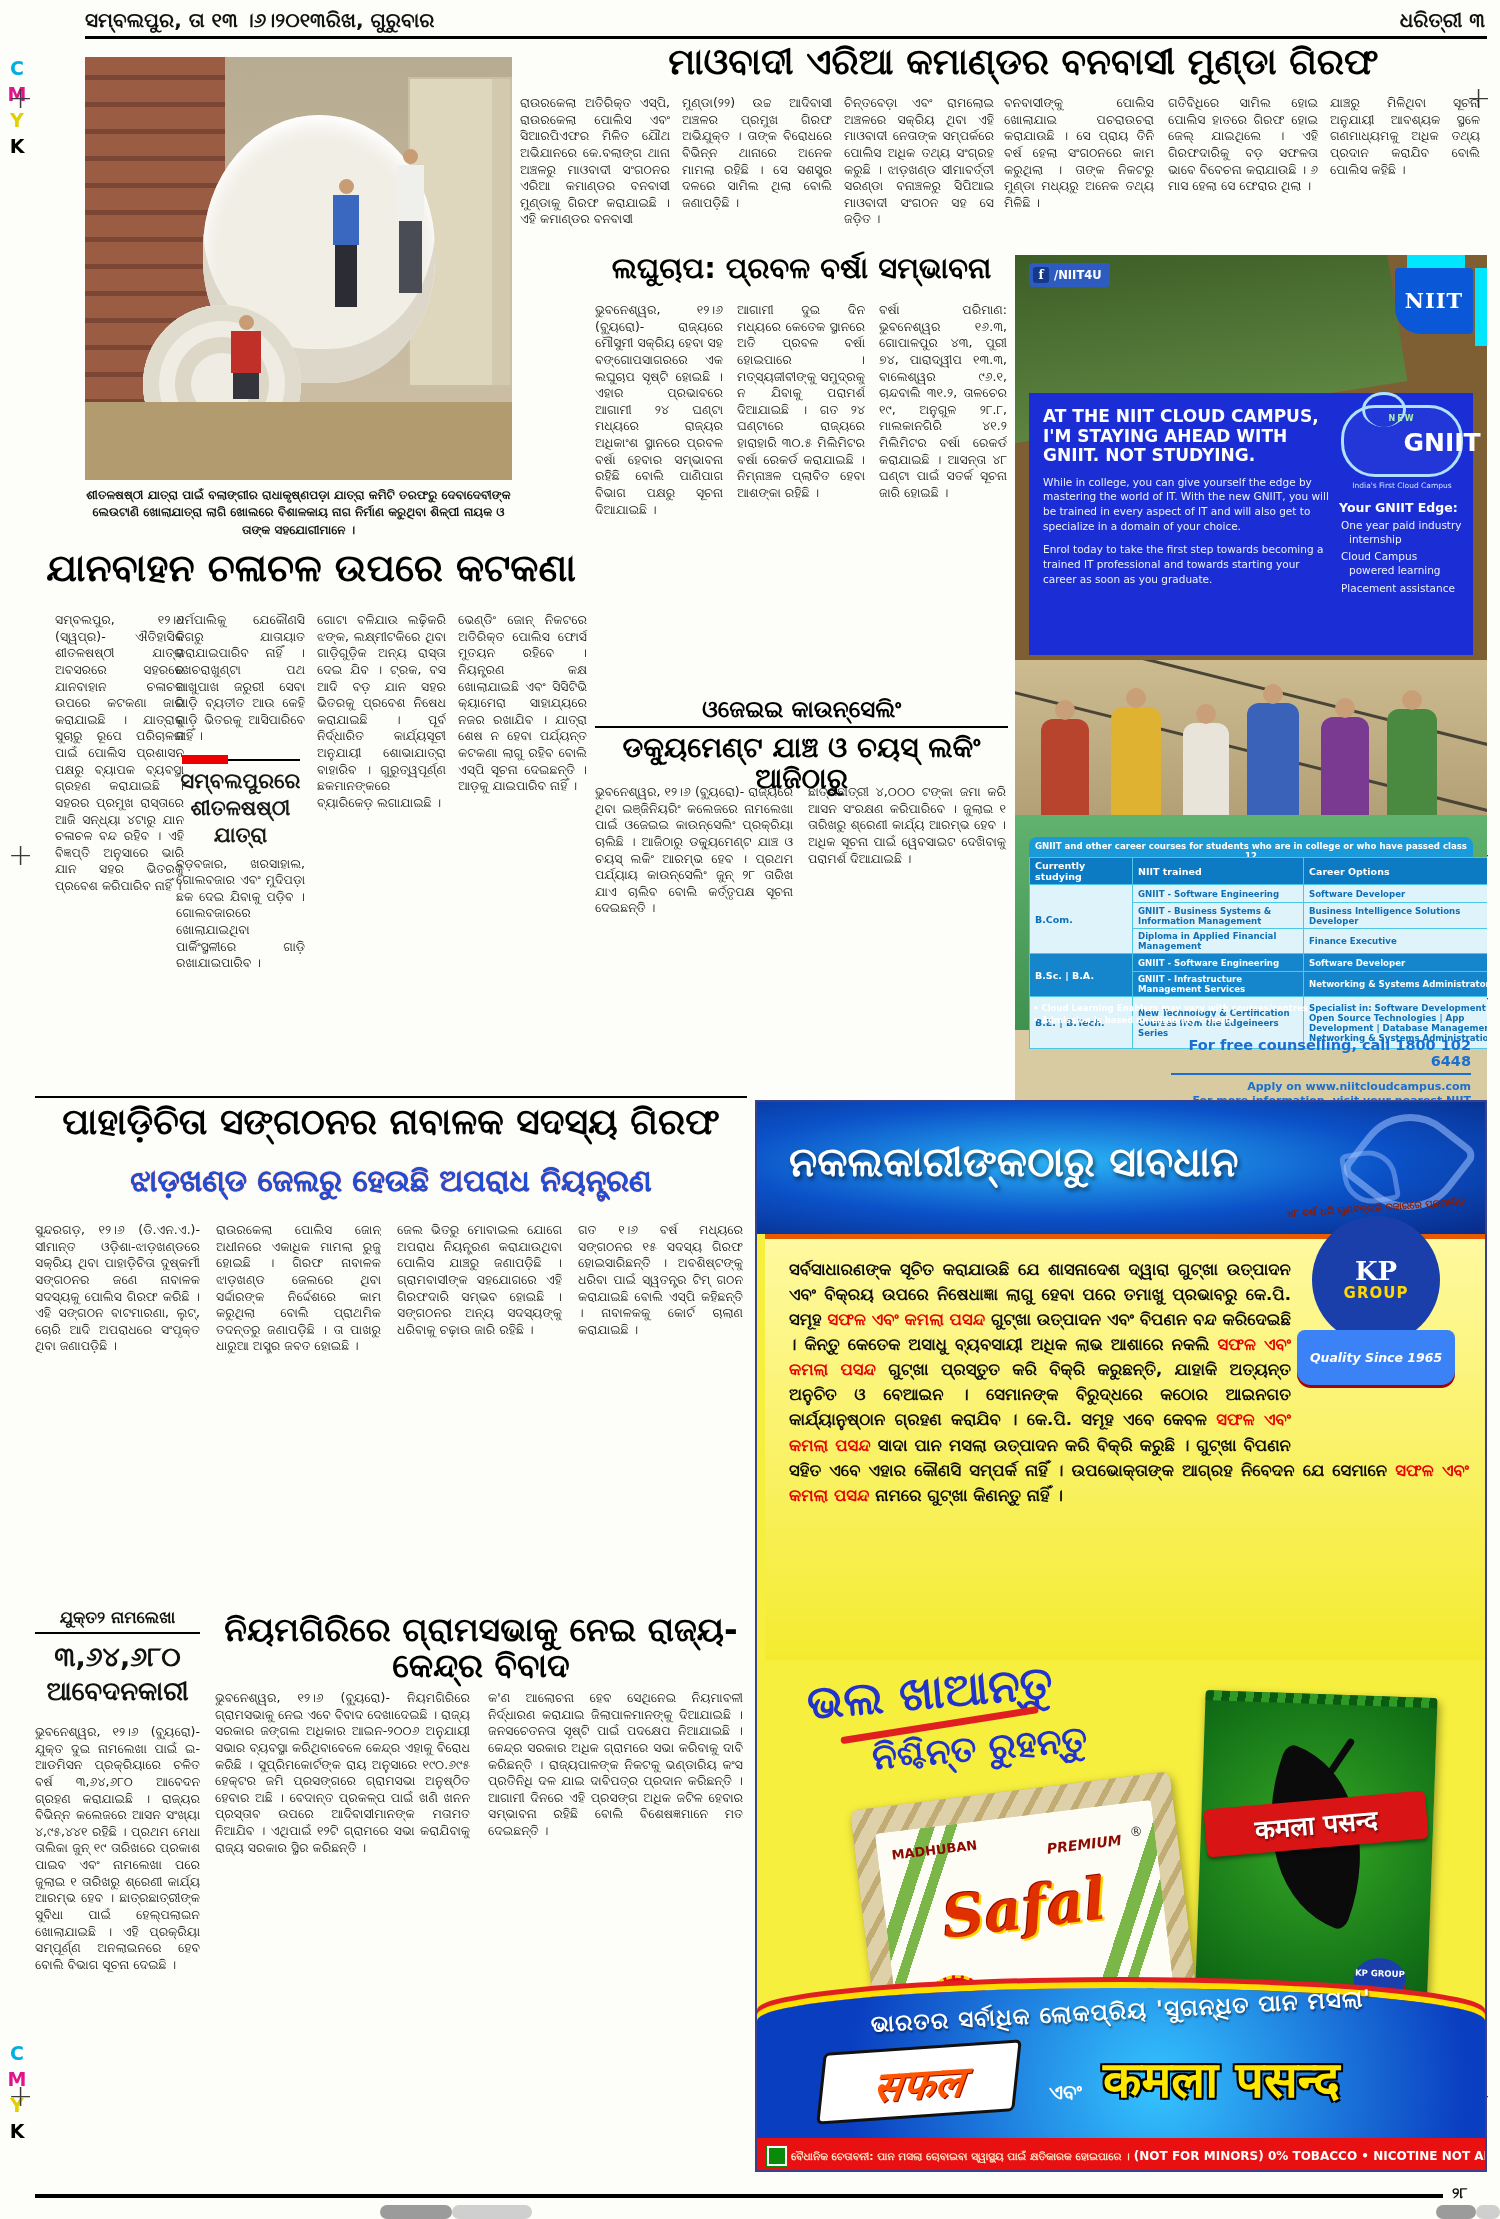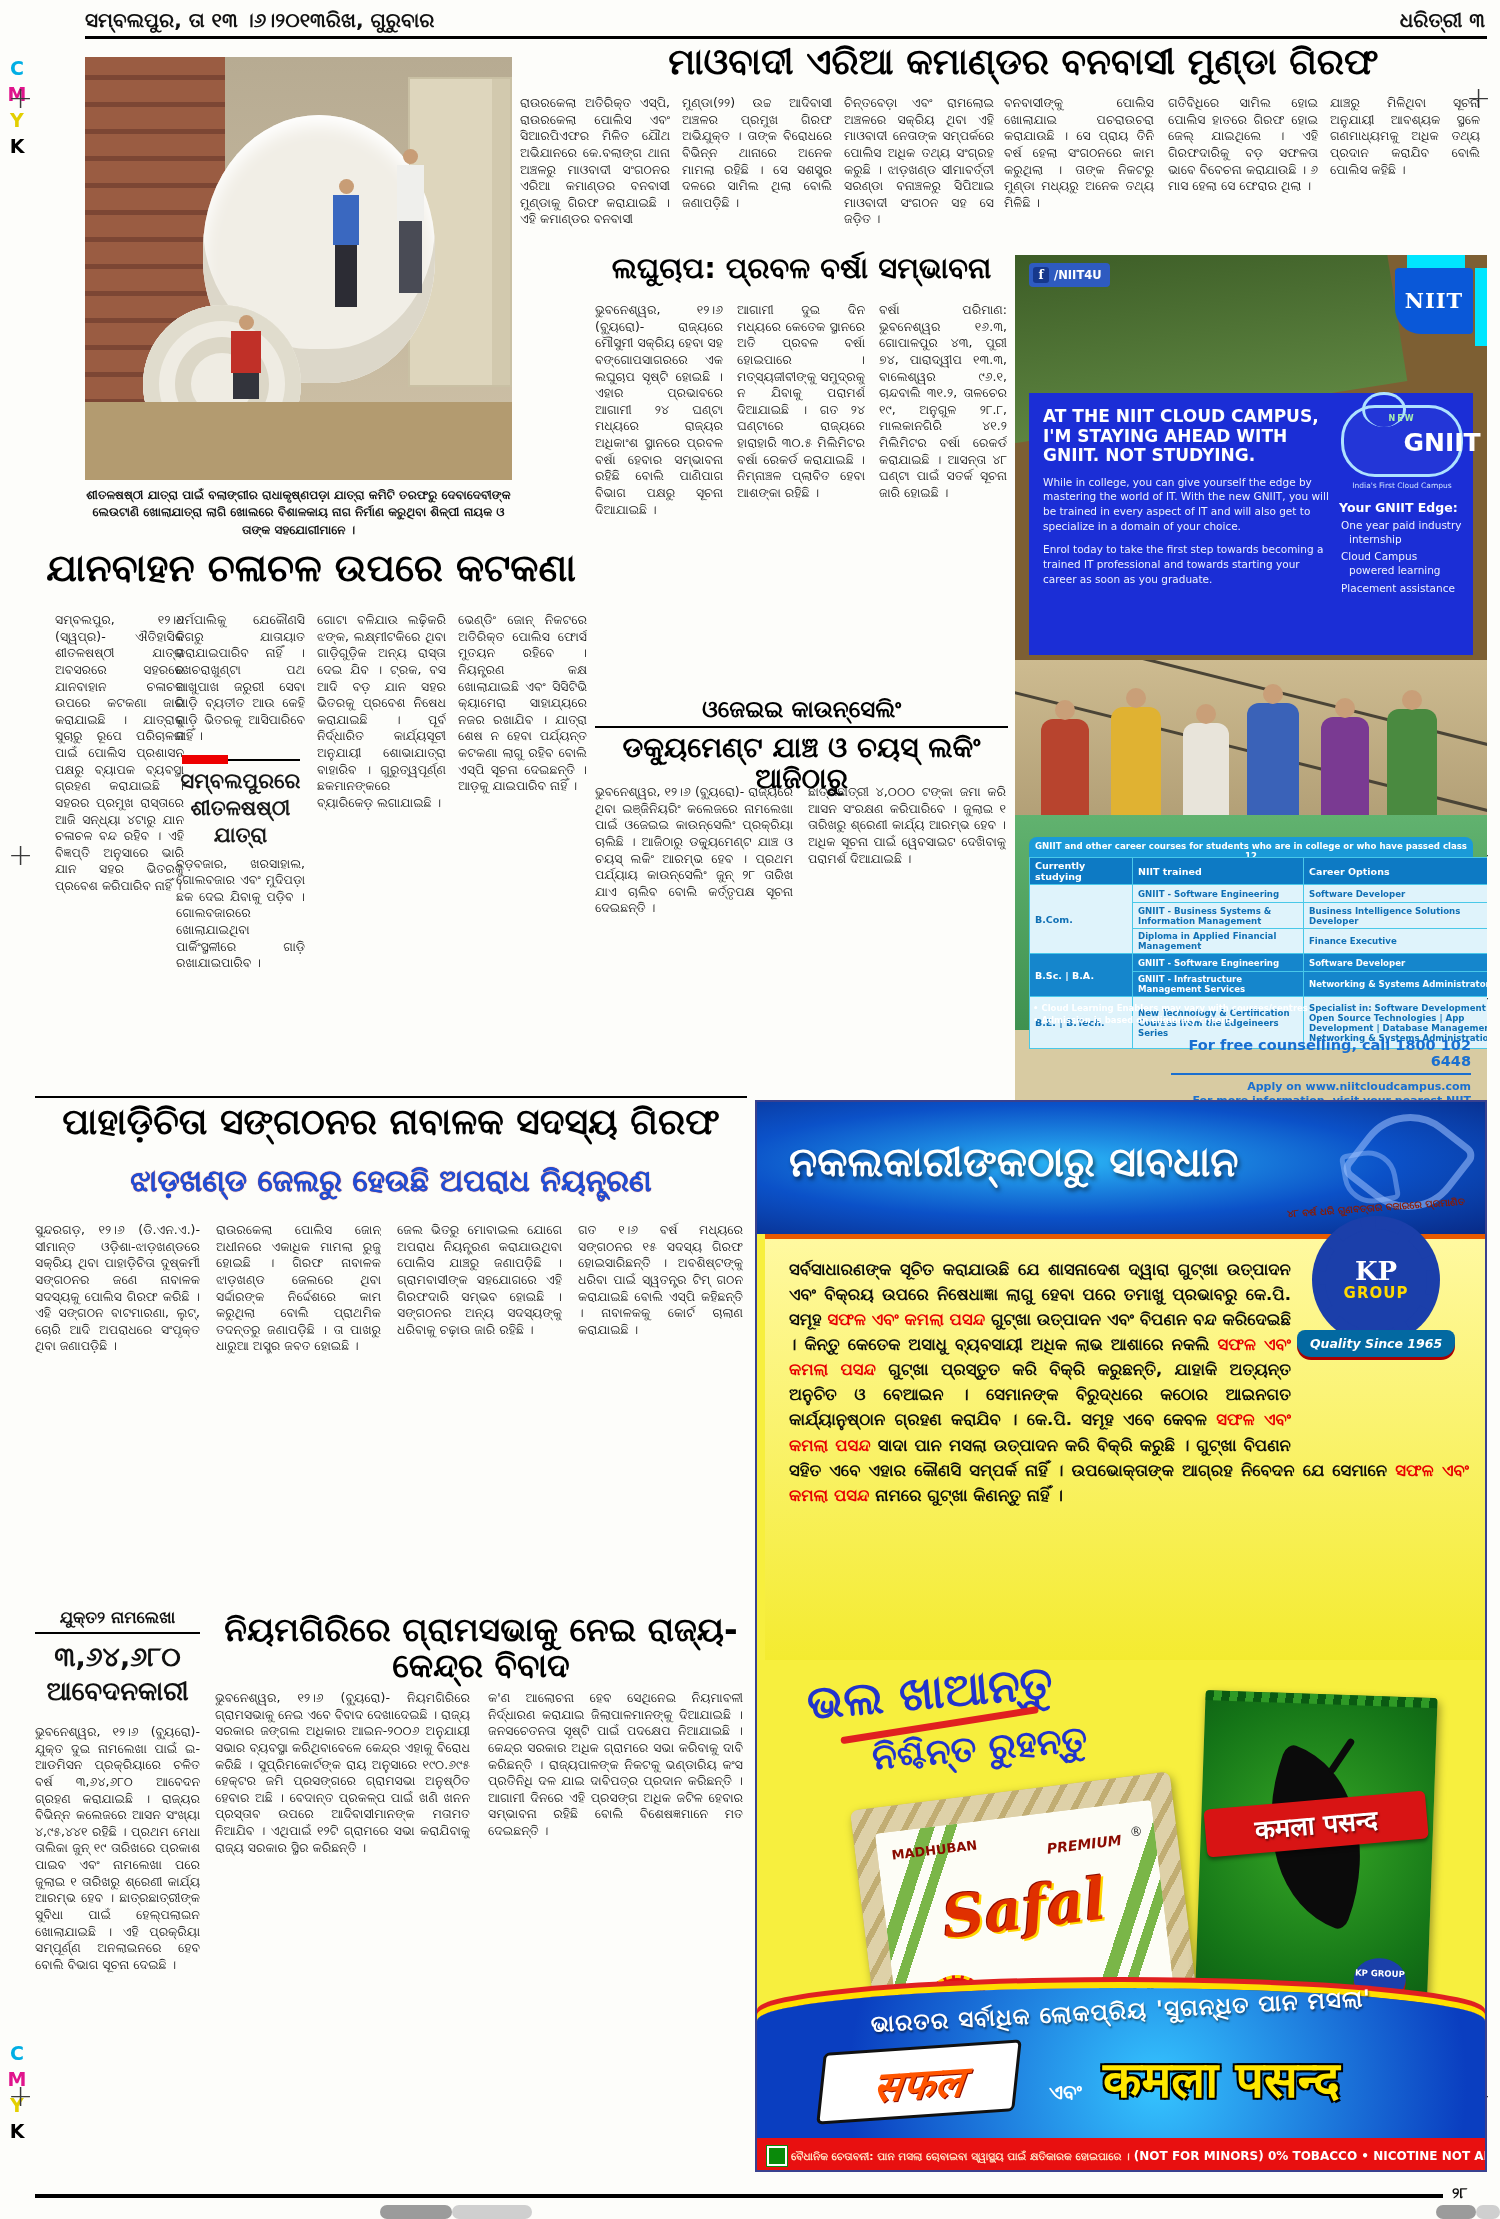--- a/index.html
+++ b/index.html
@@ -107,22 +107,22 @@
     background:linear-gradient(#fff9a0,#f4eb30);border-top:5px solid #e85a00;box-sizing:border-box;}
   .kp-body{padding:18px 24px 0 24px;font-size:16.5px;font-weight:bold;line-height:1.52;text-align:justify;color:#0a0a0a;}
   .kp-body .red{color:#e60000;}
   .kp-badge-space{float:right;width:178px;height:190px;}
   .kp-badge{position:absolute;right:16px;top:100px;width:186px;height:196px;text-align:center;}
   .kp-arc{font-size:10px;font-weight:bold;color:#8a1a00;transform:rotate(-4deg);}
   .kp-star{width:128px;height:128px;margin:2px auto 0;border:13px dashed #1b3faa;border-radius:50%;
     background:#1b3faa;box-sizing:border-box;display:flex;flex-direction:column;align-items:center;justify-content:center;}
   .kp-star .n1{color:#fff;font-size:26px;font-weight:800;font-family:"DejaVu Serif",serif;line-height:1;}
   .kp-star .n2{color:#ffd900;font-size:15px;font-weight:800;letter-spacing:1px;line-height:1.2;}
-  .kp-ribbon{margin:-14px auto 0;width:158px;background:#0369a1;color:#fff;font-size:12.5px;font-weight:bold;
-    font-style:italic;padding:6px 0;border-radius:8px 8px 14px 14px;box-shadow:0 3px 0 #a00;text-align:center;}
+  .kp-ribbon{margin:-14px auto 0;width:158px;background:#3b82f6;color:#fff;font-size:12.5px;font-weight:bold;
+    font-style:italic;padding:20px 0;border-radius:8px 8px 14px 14px;box-shadow:0 3px 0 #a00;text-align:center;}
   .kp-script{position:absolute;left:52px;top:562px;transform:rotate(-5deg);color:#2233cc;}
   .kp-s1{font-size:46px;font-weight:800;}
   .kp-swoosh{width:200px;height:7px;background:#e02020;border-radius:4px;transform:rotate(-4deg);margin:2px 0 2px 30px;}
   .kp-s2{font-size:36px;font-weight:800;margin-left:60px;}
   
   .safal{position:absolute;left:108px;top:688px;width:322px;height:268px;transform:rotate(-7deg);
     background:#cdb87a;border-radius:8px;overflow:hidden;
     box-shadow:2px 4px 10px rgba(0,0,0,.35);}
   .safal-stripes{position:absolute;inset:0;
     background:repeating-linear-gradient(125deg,rgba(255,255,255,.35) 0 14px,rgba(0,0,0,.06) 14px 20px);}

